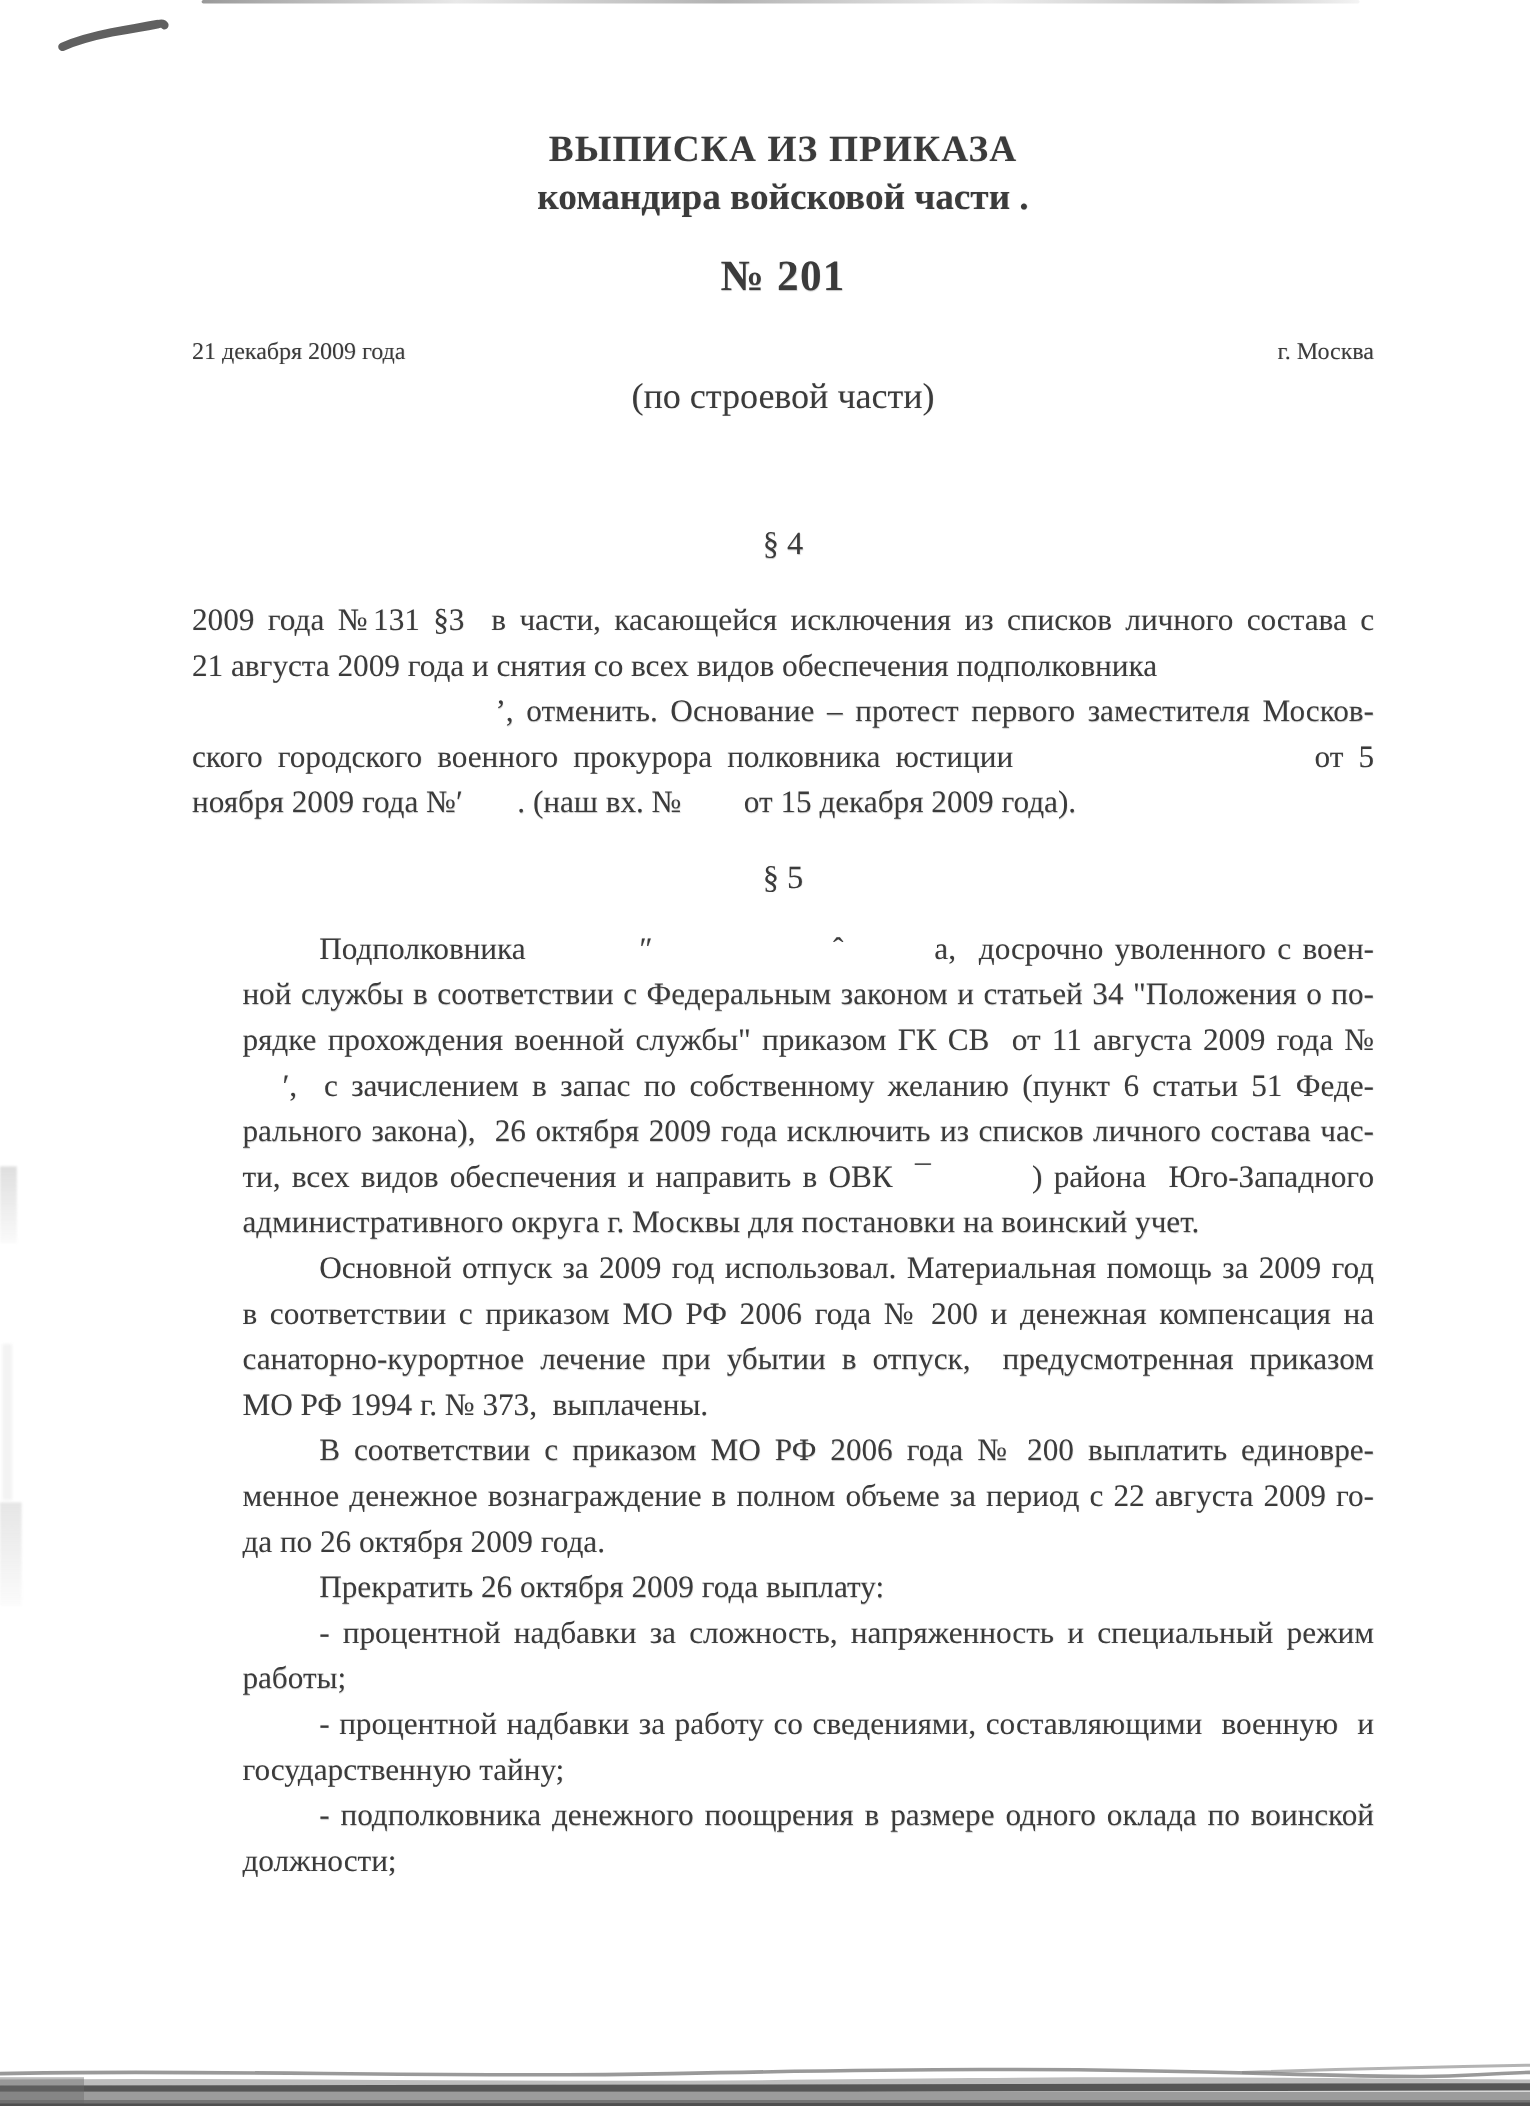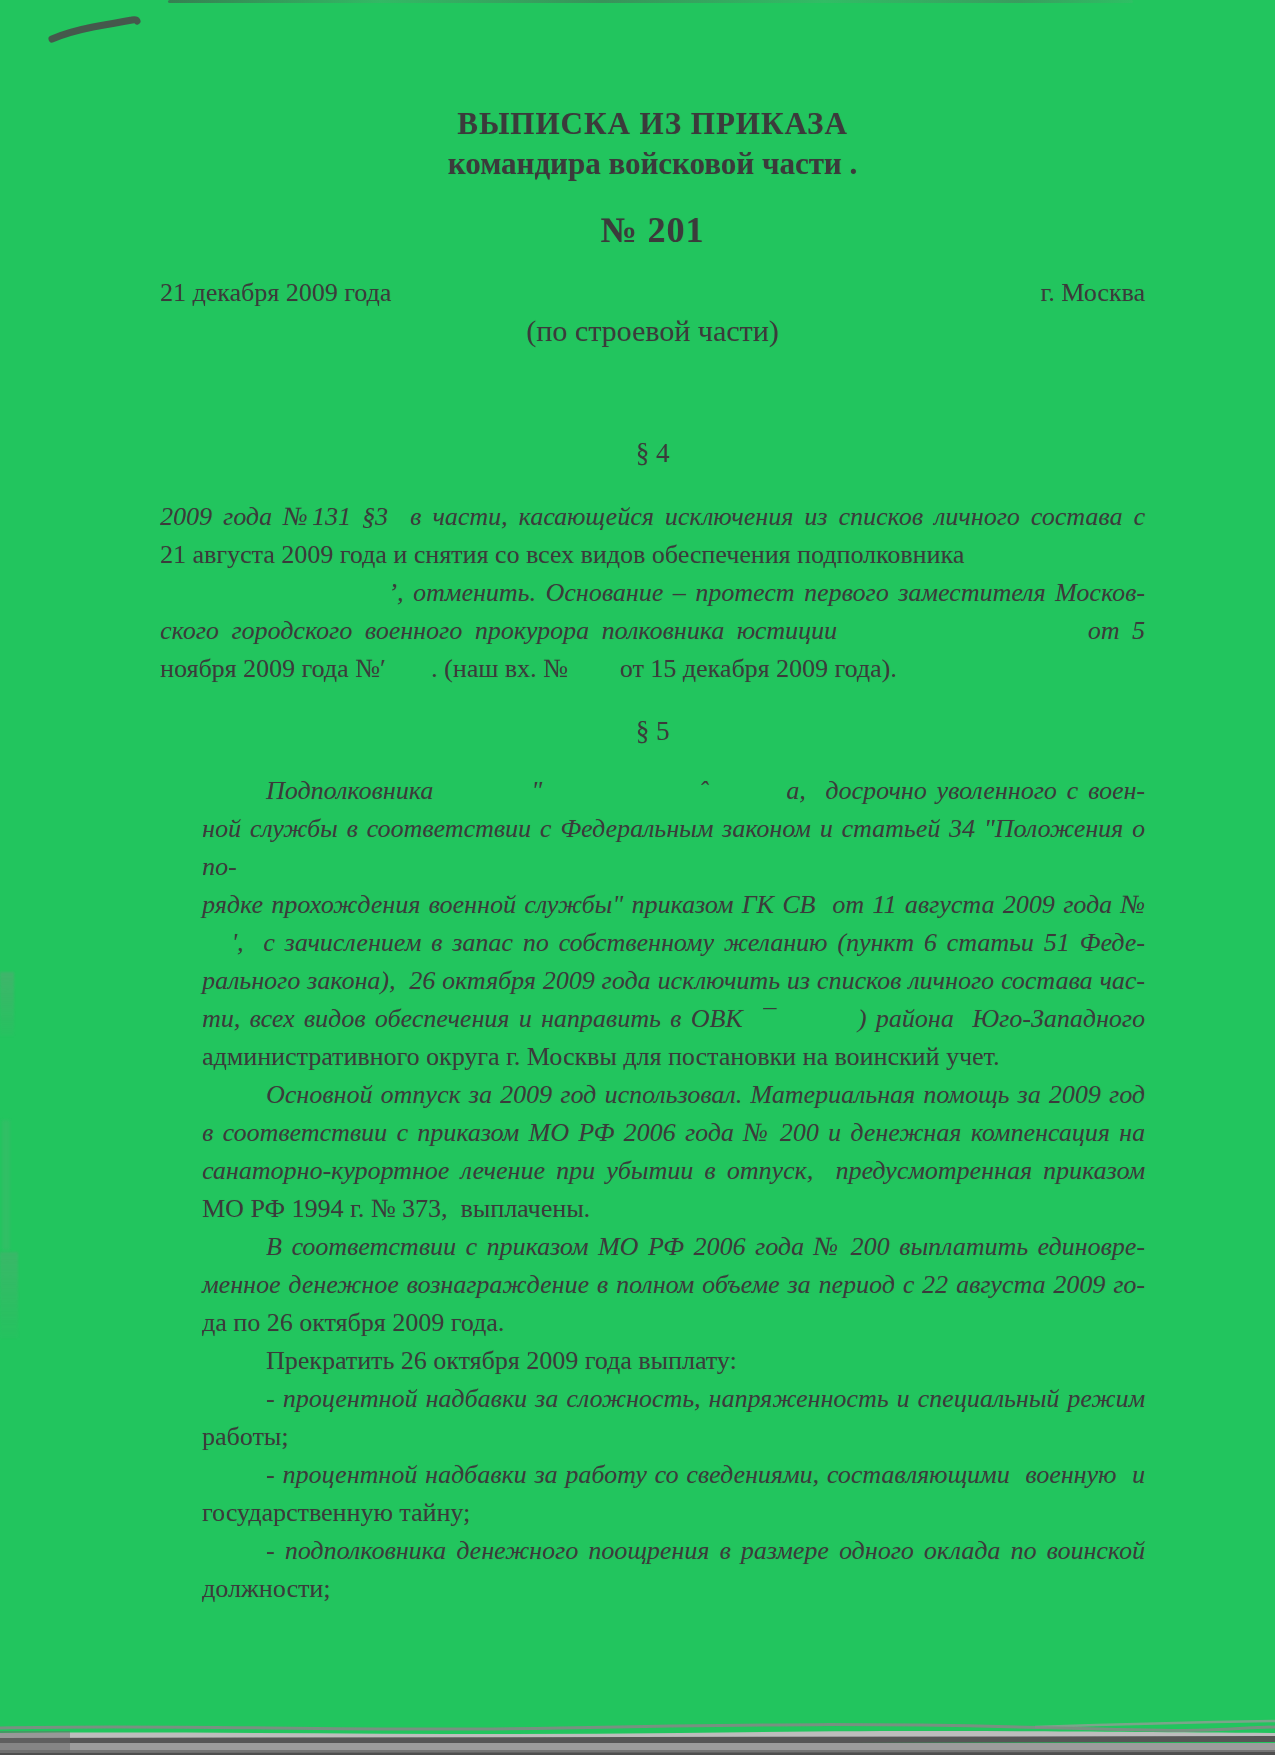--- a/index.html
+++ b/index.html
@@ -1,42 +1,42 @@
 <!DOCTYPE html>
 <html><head>
 <meta charset="utf-8">
 <style>
   html,body{margin:0;padding:0;background:#e8e8e8;}
   .page{
     position:relative;
     width:1275px;height:1755px;
     margin:0 auto;
-    background:#22c55e;
+    background:#ffffff;
     overflow:hidden;
     font-family:"Liberation Serif","DejaVu Serif",serif;
     color:#3b3b3b;
   }
   .doc{
     position:absolute;left:160px;top:0;width:985px;
   }
   .ln{
     font-size:26px;line-height:38px;
     text-shadow:0.3px 0.3px 0.7px rgba(70,70,70,0.30);
     min-height:38px;
   }
-  .jst{text-align:justify;text-align-last:justify;font-style:italic;}
+  .jst{text-align:justify;text-align-last:justify;}
   .ind{text-indent:64px;}
   .center{text-align:center;}
   .b{font-weight:bold;}
   .title1{font-size:31px;line-height:40px;letter-spacing:1px;margin-top:104px;}
   .title2{font-size:31px;line-height:40px;}
   .order-num{font-size:36px;line-height:40px;margin-top:26px;letter-spacing:1px;}
   .dateline{
     display:flex;justify-content:space-between;
-    margin-top:24px;font-size:26px;line-height:38px;
+    margin-top:24px;font-size:20px;line-height:38px;
     text-shadow:0.3px 0.3px 0.7px rgba(70,70,70,0.30);
   }
   .branch{font-size:30px;line-height:38px;}
   .mark4{margin-top:84px;font-size:27px;}
   .mark5{margin-top:24px;font-size:27px;}
   .s4{margin-top:26px;}
   .s5{margin-top:22px;margin-left:42px;}
   
   .pen-mark{position:absolute;left:38px;top:6px;}
   .edge-top{

